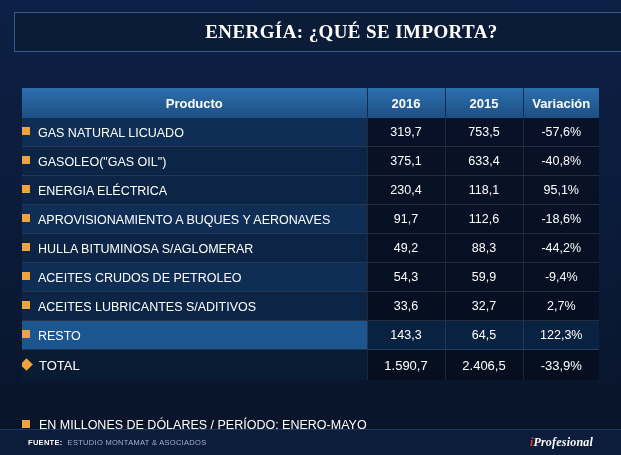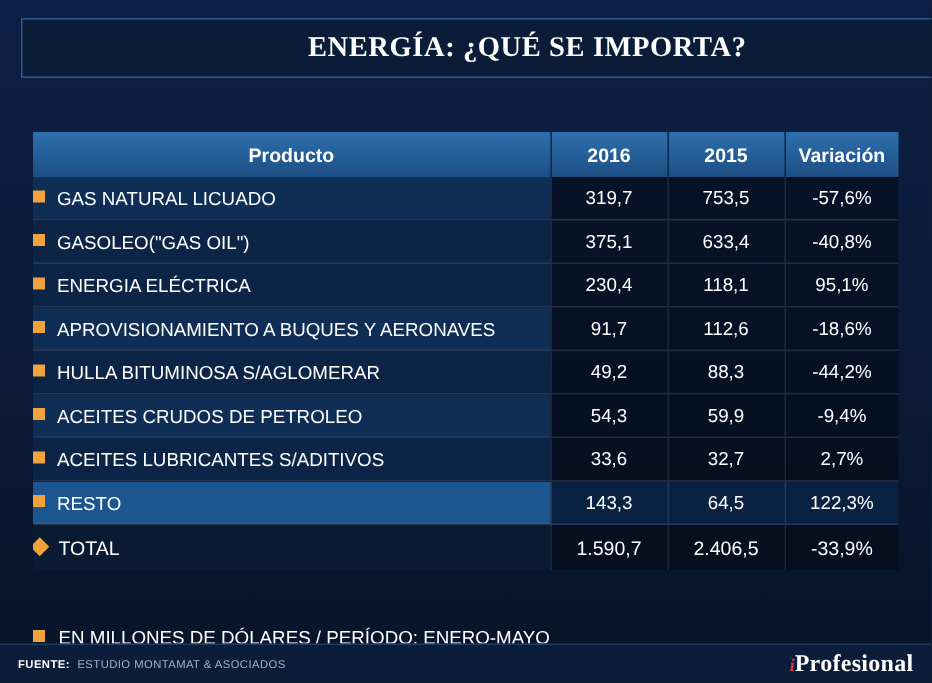--- a/index.html
+++ b/index.html
@@ -159,21 +159,21 @@
     left: 0;
     bottom: 0;
     width: 621px;
     height: 26px;
     background: #0b1d3a;
     border-top: 1px solid #1d3a60;
     display: flex;
     align-items: center;
     justify-content: space-between;
     box-sizing: border-box;
-    padding: 0 12px;
+    padding: 0 28px;
   }
   .source-left {
     display: flex;
     align-items: baseline;
     gap: 5px;
   }
   .source-label {
     color: #ffffff;
     font-size: 7.5px;
     font-weight: bold;
@@ -191,23 +191,24 @@
   .brand-i {
     color: #e03a3a;
     font-family: "Liberation Serif", serif;
     font-size: 12px;
     font-style: italic;
     font-weight: bold;
   }
   .brand-name {
     color: #ffffff;
     font-family: "Liberation Serif", serif;
-    font-size: 16px;
+    font-size: 12px;
     font-weight: bold;
     letter-spacing: 0.2px;
+    font-style: italic;
   }
 </style>
 </head>
 <body>
 
 <div id="page">
 
   <div class="title-bar">
     <span class="title-text">ENERGÍA: ¿QUÉ SE IMPORTA?</span>
   </div>

